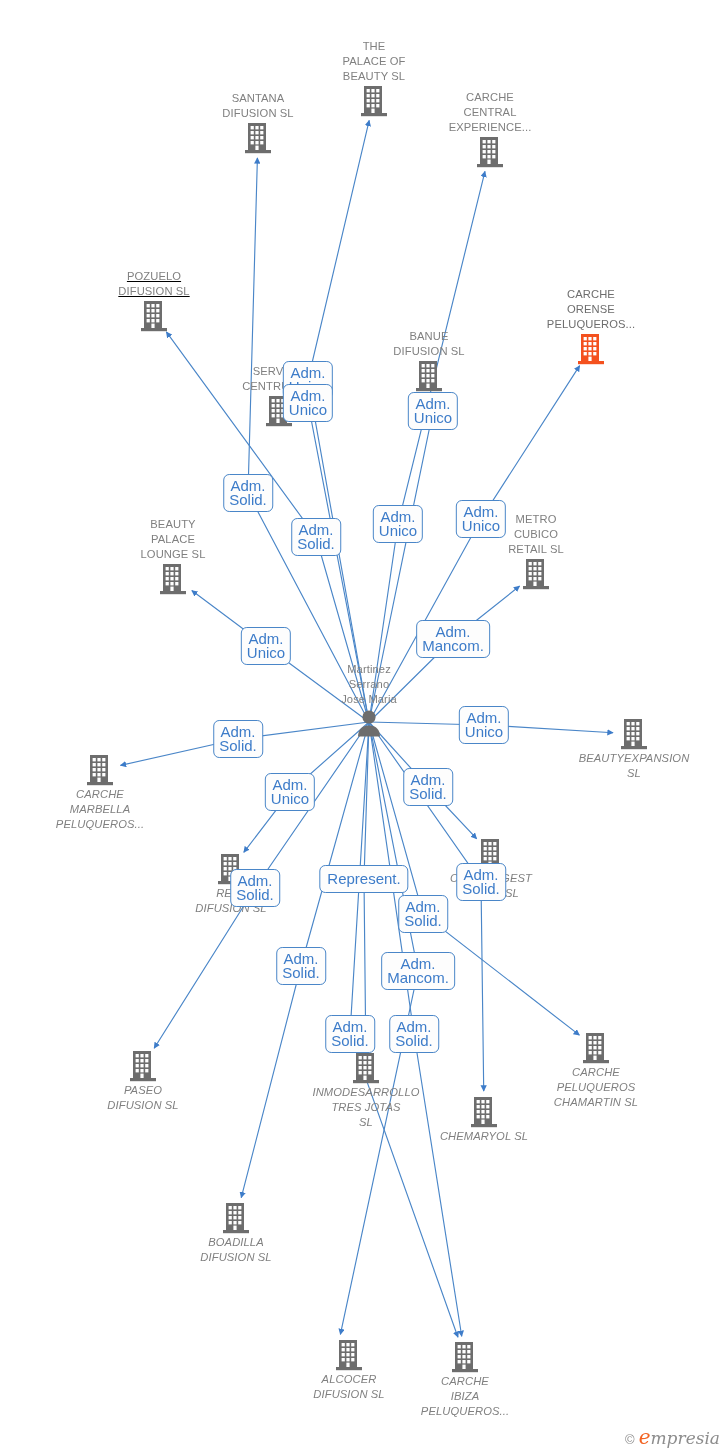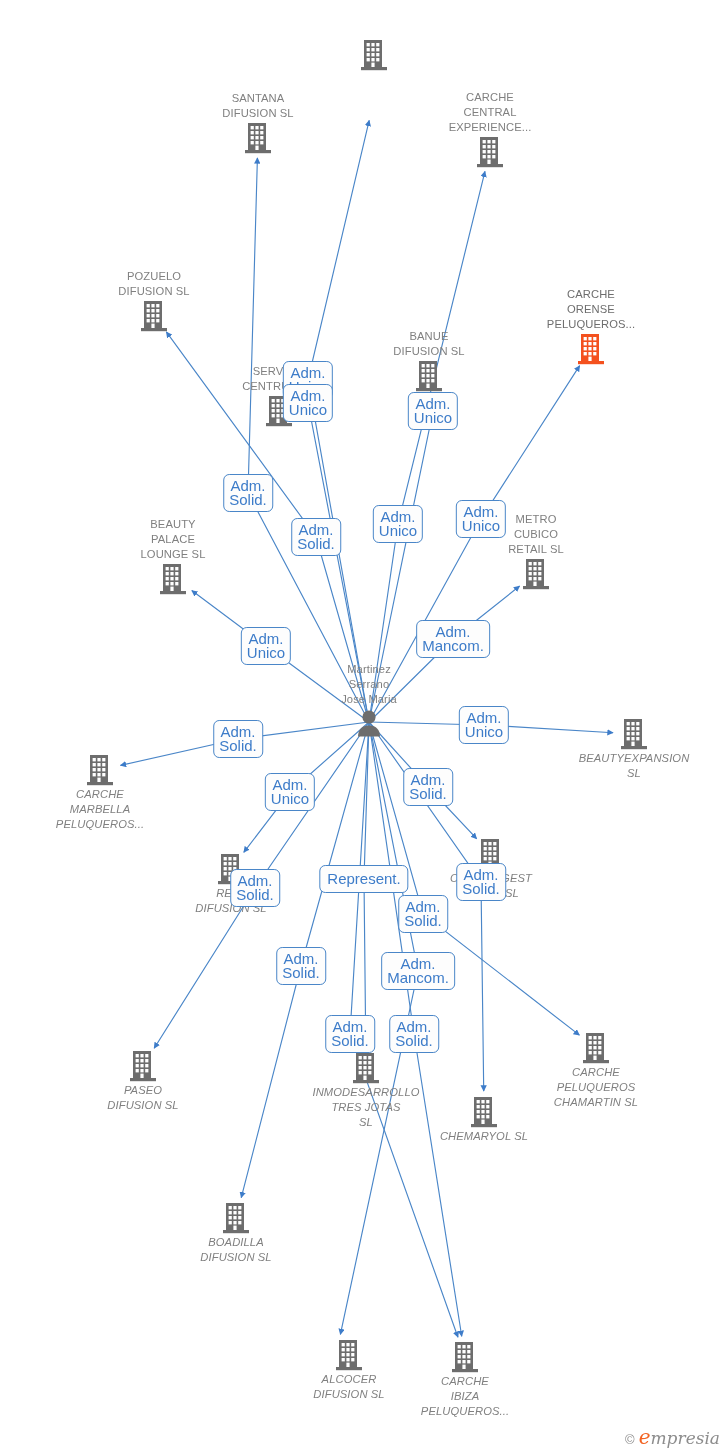--- a/index.html
+++ b/index.html
@@ -152,20 +152,23 @@
               <rect x="11.4" y="14" width="3.2" height="3.4" fill="#ffffff"></rect>
               <rect x="16.2" y="14" width="3.2" height="3.4" fill="#ffffff"></rect>
               <rect x="6.6" y="19" width="3.2" height="3.4" fill="#ffffff"></rect>
               <rect x="11.4" y="19" width="3.2" height="3.4" fill="#ffffff"></rect>
               <rect x="16.2" y="19" width="3.2" height="3.4" fill="#ffffff"></rect>
               <rect x="11.4" y="23.6" width="3.2" height="4.4" fill="#ffffff"></rect>
             </g>
           </svg></span>
       </div>
       <div class="node label-above" style="left: 374px; top: 39px;">
+        <span class="node-label">THE
+PALACE OF
+BEAUTY  SL</span>
         <span class="node-icon"><svg width="28" height="32" viewBox="0 0 28 32">
             <g fill="#6d6d6d">
               <rect x="4" y="1" width="18" height="27"></rect>
               <rect x="1" y="28" width="26" height="3.2"></rect>
               <rect x="6.6" y="4" width="3.2" height="3.4" fill="#ffffff"></rect>
               <rect x="11.4" y="4" width="3.2" height="3.4" fill="#ffffff"></rect>
               <rect x="16.2" y="4" width="3.2" height="3.4" fill="#ffffff"></rect>
               <rect x="6.6" y="9" width="3.2" height="3.4" fill="#ffffff"></rect>
               <rect x="11.4" y="9" width="3.2" height="3.4" fill="#ffffff"></rect>
               <rect x="16.2" y="9" width="3.2" height="3.4" fill="#ffffff"></rect>
@@ -196,21 +199,21 @@
               <rect x="6.6" y="14" width="3.2" height="3.4" fill="#ffffff"></rect>
               <rect x="11.4" y="14" width="3.2" height="3.4" fill="#ffffff"></rect>
               <rect x="16.2" y="14" width="3.2" height="3.4" fill="#ffffff"></rect>
               <rect x="6.6" y="19" width="3.2" height="3.4" fill="#ffffff"></rect>
               <rect x="11.4" y="19" width="3.2" height="3.4" fill="#ffffff"></rect>
               <rect x="16.2" y="19" width="3.2" height="3.4" fill="#ffffff"></rect>
               <rect x="11.4" y="23.6" width="3.2" height="4.4" fill="#ffffff"></rect>
             </g>
           </svg></span>
       </div>
-      <div class="node label-above" style="left: 154px; top: 269px;">
+      <div class="node label-above" style="left: 154px; top: 269px; text-decoration: underline;">
         <span class="node-label">POZUELO
 DIFUSION  SL</span>
         <span class="node-icon"><svg width="28" height="32" viewBox="0 0 28 32">
             <g fill="#6d6d6d">
               <rect x="4" y="1" width="18" height="27"></rect>
               <rect x="1" y="28" width="26" height="3.2"></rect>
               <rect x="6.6" y="4" width="3.2" height="3.4" fill="#ffffff"></rect>
               <rect x="11.4" y="4" width="3.2" height="3.4" fill="#ffffff"></rect>
               <rect x="16.2" y="4" width="3.2" height="3.4" fill="#ffffff"></rect>
               <rect x="6.6" y="9" width="3.2" height="3.4" fill="#ffffff"></rect>

